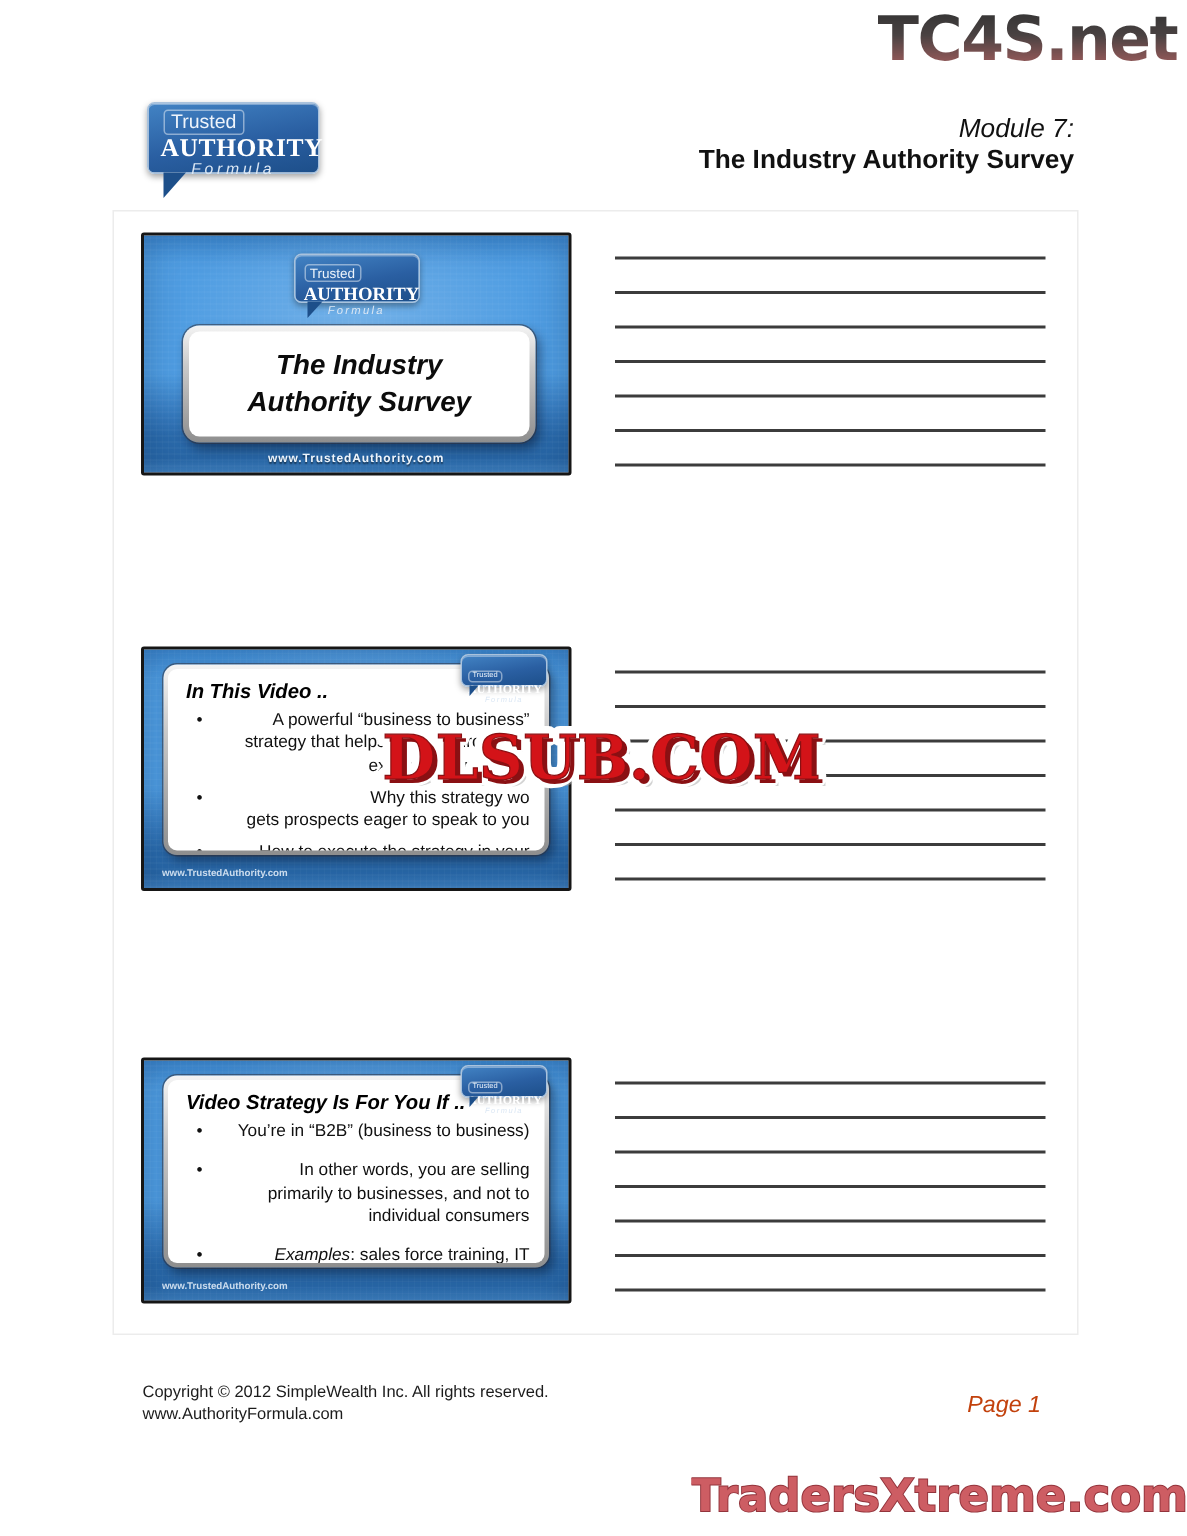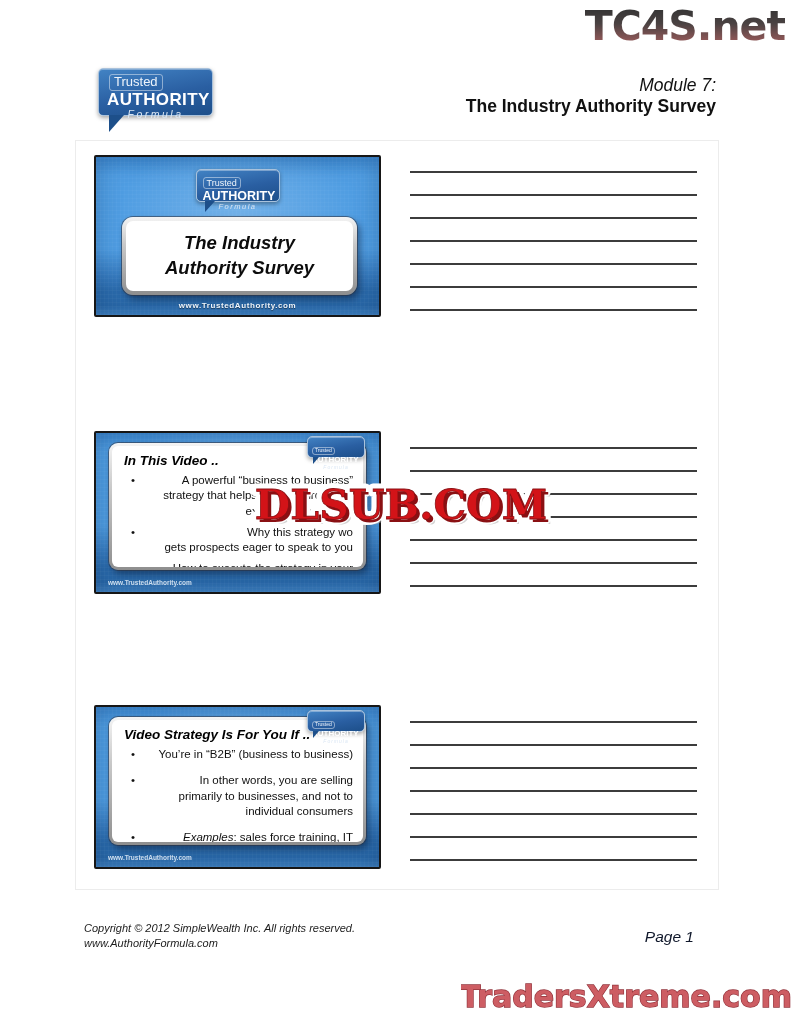--- a/index.html
+++ b/index.html
@@ -19,21 +19,21 @@
   .hdr-module{font-style:italic;font-size:17.5px;}
   .hdr-main{font-weight:bold;font-size:17.5px;}
 
   
   .logo{position:relative;background:linear-gradient(170deg,#4283c4 0%,#2a5fa2 55%,#1d4f8a 100%);
         border:1px solid #a9c2dc;border-radius:5px;
         box-shadow:0 2px 4px rgba(0,0,0,.35), inset 0 1px 0 rgba(255,255,255,.35);}
   .logo-tail{position:absolute;top:100%;width:0;height:0;}
   .l-trusted{display:inline-block;color:#eef4fb;border:1px solid rgba(255,255,255,.45);
              border-radius:3px;line-height:1.15;}
-  .l-auth{color:#ffffff;font-weight:bold;line-height:1.05;}
+  .l-auth{color:#ffffff;font-weight:bold;line-height:1.05;font-family:Liberation Serif, serif;}
   .l-formula{color:#dbe7f4;font-style:italic;text-align:center;}
 
   .logo-hdr{position:absolute;left:98px;top:68px;width:115px;height:48px;padding:3px 8px;box-sizing:border-box;}
   .logo-hdr .l-trusted{font-size:13px;padding:0 4px;margin-left:2px;}
   .logo-hdr .l-auth{font-size:17px;letter-spacing:.4px;}
   .logo-hdr .l-formula{font-size:10.5px;letter-spacing:2.5px;margin-top:-1px;}
   .logo-hdr .logo-tail{left:10px;border-top:17px solid #1d4f8a;border-right:15px solid transparent;}
 
   .logo-s1{position:absolute;left:50%;transform:translateX(-50%);top:12px;width:84px;height:33px;
            padding:2px 6px;box-sizing:border-box;}
@@ -94,23 +94,23 @@
           text-shadow:0 1px 1px rgba(0,0,0,.5);}
   .side-url{position:absolute;left:12px;bottom:6px;font-size:6.5px;font-weight:bold;
             color:rgba(232,241,250,.85);}
 
   
   .notes{position:absolute;left:410px;width:287px;}
   .notes1{top:171px;} .notes2{top:447px;} .notes3{top:721px;}
   .note-line{height:21px;border-top:2px solid #3c3c3c;}
 
   
-  .foot-copy{position:absolute;left:84px;top:921px;font-style:italic;font-size:11px;
+  .foot-copy{position:absolute;left:95px;top:921px;font-size:11px;
              line-height:1.4;color:#1c1c1c;}
-  .foot-page{position:absolute;right:97px;top:928px;font-style:italic;font-size:15.5px;color:#0f172a;text-align:center;}
+  .foot-page{position:absolute;right:97px;top:928px;font-style:italic;font-size:15.5px;color:#c2410c;text-align:center;}
 
   svg text{font-family:"DejaVu Sans",sans-serif;}
   .serifwm{font-family:"DejaVu Serif",serif;}
 </style>
 </head>
 <body>
 
 <div class="wm-tc4s">TC4S.net</div>
 
 <div class="logo logo-hdr">

